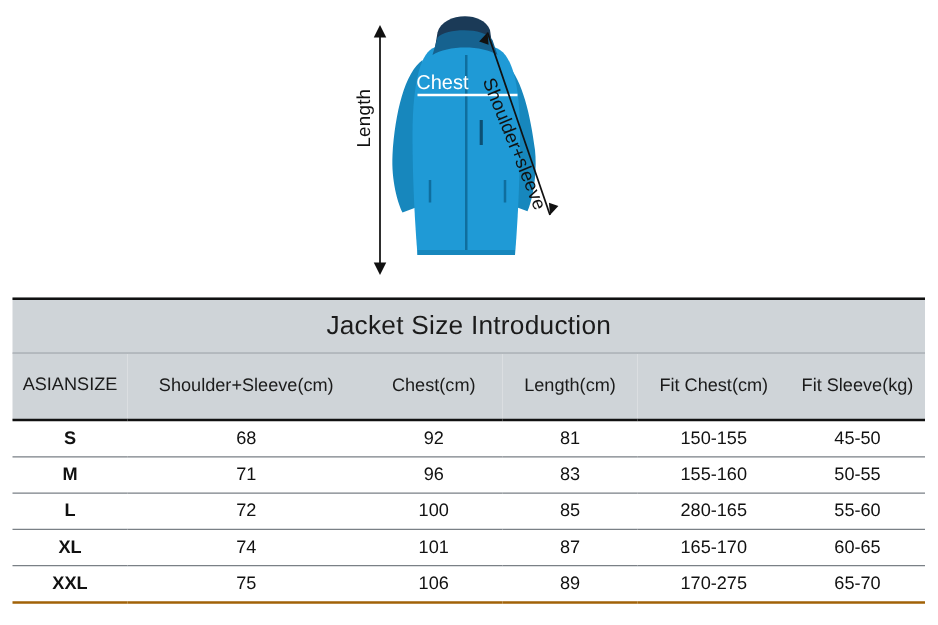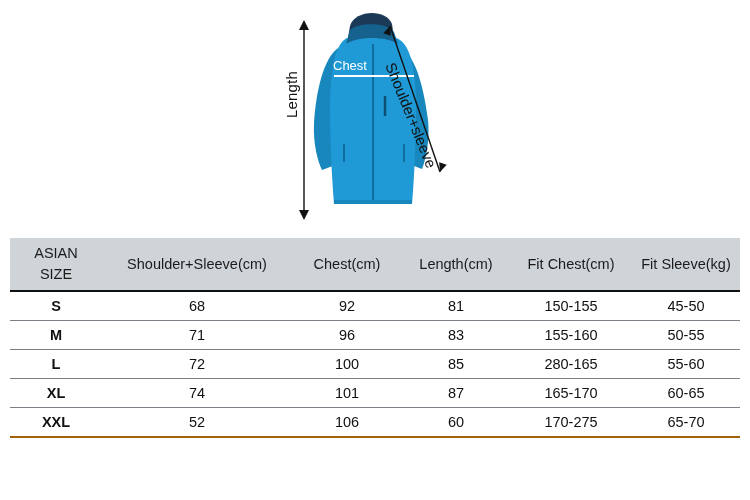--- a/index.html
+++ b/index.html
@@ -65,21 +65,21 @@
     transform: rotate(68deg);
     transform-origin: left top;
     white-space: nowrap;
   }
 
   
   .chest-label {
     position: absolute;
     left: 333px;
     top: 58px;
-    font-size: 13px;
+    font-size: 16px;
     color: #ffffff;
     white-space: nowrap;
   }
 
   
   .table-block {
     position: absolute;
     left: 10px;
     top: 238px;
     width: 730px;
@@ -129,23 +129,22 @@
   }
   .col-size { width: 92px; }
   .col-ss { width: 190px; }
   .col-chest { width: 110px; }
   .col-length { width: 108px; }
   .col-height { width: 122px; }
   .col-weight { width: 108px; }
 
   .th-stack {
     display: flex;
-    flex-direction: column;
     align-items: center;
-    justify-content: flex-end;
+    justify-content: center;
     line-height: 1.45;
   }
 </style>
 </head>
 <body>
 
 <div class="page">
 
   <div class="illustration">
 
@@ -185,20 +184,23 @@
       <polygon points="6,200 11,190 1,190" fill="#111111"></polygon>
     </svg>
 
     <div class="length-label">Length</div>
     <div class="ss-label">Shoulder+sleeve</div>
     <div class="chest-label">Chest</div>
   </div>
 
   <div class="table-block">
 
+    <div class="title-bar">
+      <span class="title-text">Jacket Size Introduction</span>
+    </div>
 
     <table class="size-table">
       <colgroup>
         <col class="col-size">
         <col class="col-ss">
         <col class="col-chest">
         <col class="col-length">
         <col class="col-height">
         <col class="col-weight">
       </colgroup>
@@ -245,22 +247,22 @@
         <tr>
           <td class="size-cell">XL</td>
           <td>74</td>
           <td>101</td>
           <td>87</td>
           <td>165-170</td>
           <td>60-65</td>
         </tr>
         <tr>
           <td class="size-cell">XXL</td>
-          <td>52</td>
+          <td>75</td>
           <td>106</td>
-          <td>60</td>
+          <td>89</td>
           <td>170-275</td>
           <td>65-70</td>
         </tr>
       </tbody>
     </table>
   </div>
 </div>
 
 </body></html>

